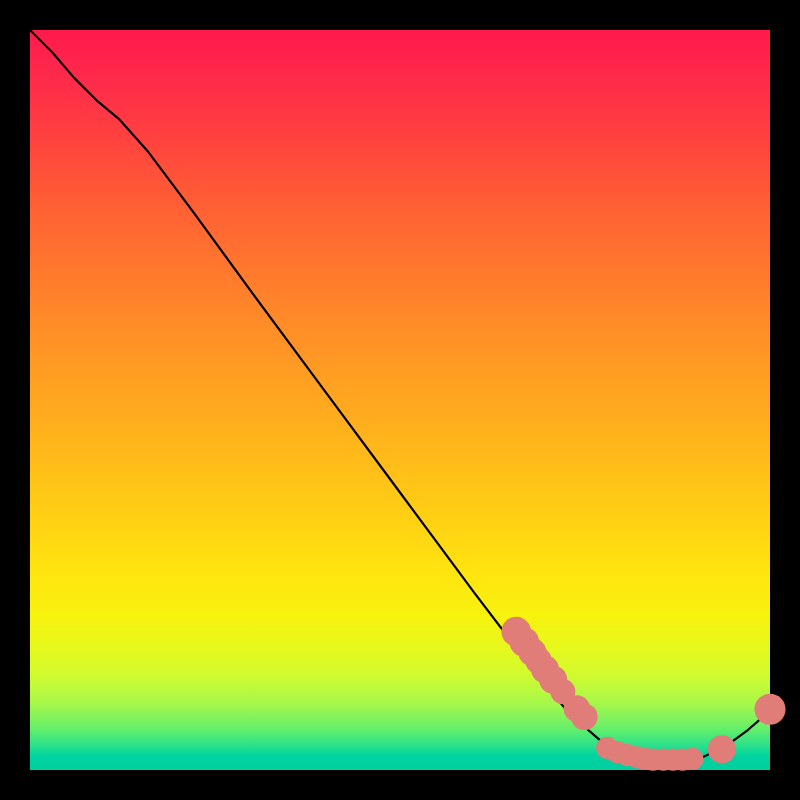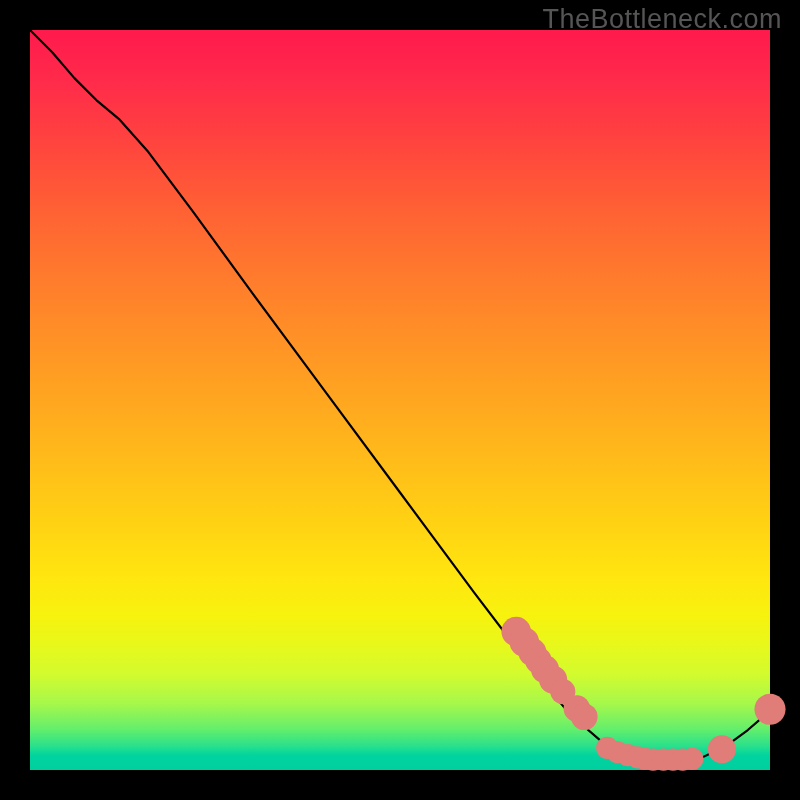--- a/index.html
+++ b/index.html
@@ -73,21 +73,20 @@
   .marker {
     fill: #e07d78;
     stroke: none;
   }
 </style>
 </head>
 <body>
 
 <div class="frame">
 
-  <div class="watermark">TheBottleneck.com</div>
 
   <div class="plot-area"></div>
 
   <svg class="curve" viewBox="0 0 740 740">
     <path id="curve-path" class="curve-line" d="M0.00 0.00 L22.20 22.20 L44.40 48.10 L66.60 70.30 L88.80 88.80 L118.40 122.10 L162.80 181.30 L222.00 262.70 L296.00 362.60 L370.00 462.50 L444.00 562.40 L503.20 640.10 L540.20 684.50 L577.20 716.32 L606.80 729.64 L636.40 734.08 L666.00 730.38 L695.60 716.32 L717.80 700.04 L740.00 680.80"></path>
     <g id="markers-group">
         <circle cx="486.18" cy="601.62" r="14.80" class="marker"></circle>
         <circle cx="494.32" cy="611.98" r="14.80" class="marker"></circle>
         <circle cx="502.46" cy="622.34" r="14.06" class="marker"></circle>
         <circle cx="508.38" cy="630.48" r="13.32" class="marker"></circle>

